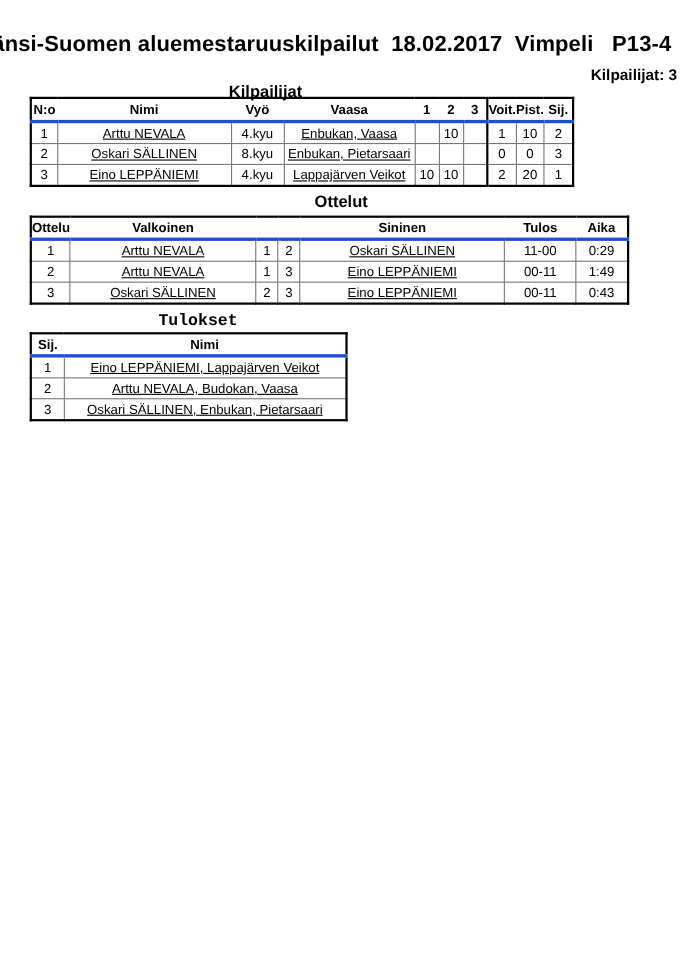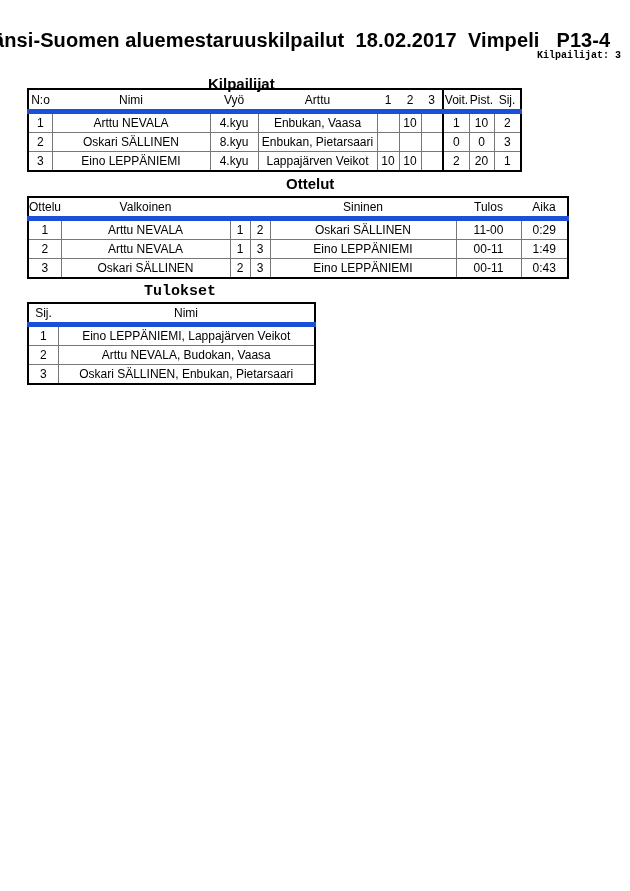--- a/index.html
+++ b/index.html
@@ -10,22 +10,22 @@
     font-family: "Liberation Sans", sans-serif;
     position: relative;
     overflow: hidden;
   }
   .page-title {
     position: absolute; top: 29px; left: -7px;
     font-size: 20px; font-weight: bold;
     white-space: pre; letter-spacing: 0.1px;
   }
   .count-label {
-    position: absolute; top: 50px; left: 537px;
-    font-size: 10px; font-weight: bold; font-family: Liberation Mono, monospace;
+    position: absolute; top: 60px; left: 537px;
+    font-size: 14px; font-weight: bold;
   }
   .section-heading {
     position: absolute;
     font-size: 15px; font-weight: bold; white-space: nowrap;
   }
   #h-kilpailijat { top: 75px; left: 208px; }
   #h-ottelut    { top: 175px; left: 286px; }
   #h-tulokset   { top: 283px; left: 144px; font-family: Liberation Mono, monospace; }
 
   table.tbl {
@@ -40,24 +40,24 @@
 
   .tbl th, .tbl td {
     font-size: 12px;
     height: 18px;
     padding: 0;
     white-space: nowrap;
     vertical-align: middle;
     text-align: center;
   }
   #t-competitors th { height: 19px; }
-  .tbl th { font-weight: normal; border-bottom: 5px solid #1d4ed8; }
+  .tbl th { font-weight: bold; border-bottom: 3px solid #1d4ed8; }
   .tbl td { border: 1px solid #777; }
   .al  { text-align: left; padding-left: 2px; }
-  .l   { text-align: left; padding-left: 6px; }
+  .l   { text-align: left; padding-left: 6px; text-decoration: underline; }
   .sep { border-left: 2px solid #000 !important; }
 </style>
 </head>
 <body>
 
 <div class="page-title">änsi-Suomen aluemestaruuskilpailut  18.02.2017  Vimpeli   P13-4</div>
 <div class="count-label">Kilpailijat: 3</div>
 
 <div class="section-heading" id="h-kilpailijat">Kilpailijat</div>
 
@@ -72,21 +72,21 @@
       <col style="width:22px">
     <col style="width:26px">
       <col style="width:25px">
       <col style="width:27px">
   </colgroup>
   <thead>
     <tr>
       <th class="al">N:o</th>
       <th>Nimi</th>
       <th>Vyö</th>
-      <th>Arttu</th>
+      <th>Vaasa</th>
       <th>1</th>
       <th>2</th>
       <th>3</th>
       <th class="sep">Voit.</th>
       <th>Pist.</th>
       <th>Sij.</th>
     </tr>
   </thead>
   <tbody>
     <tr>

